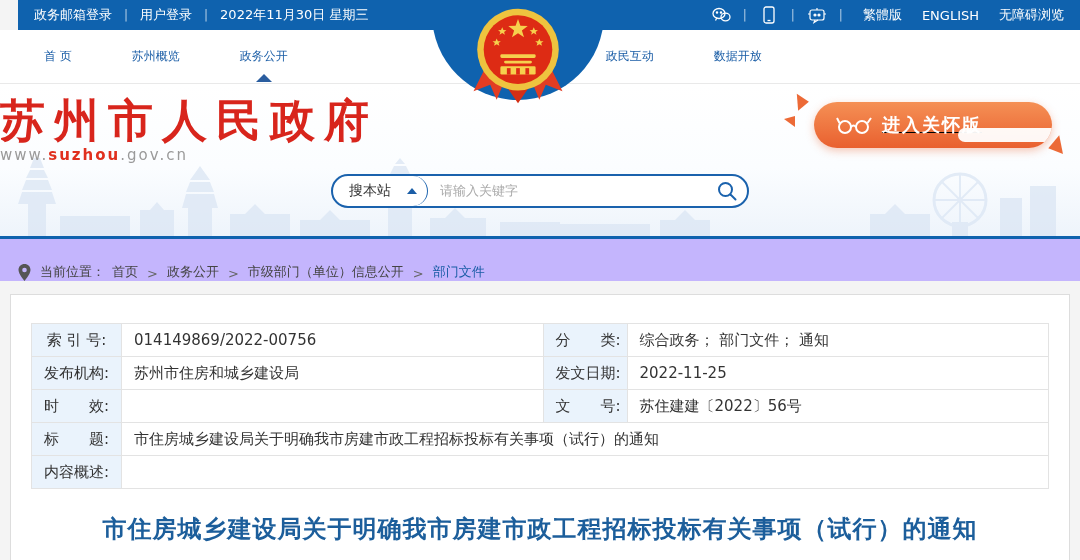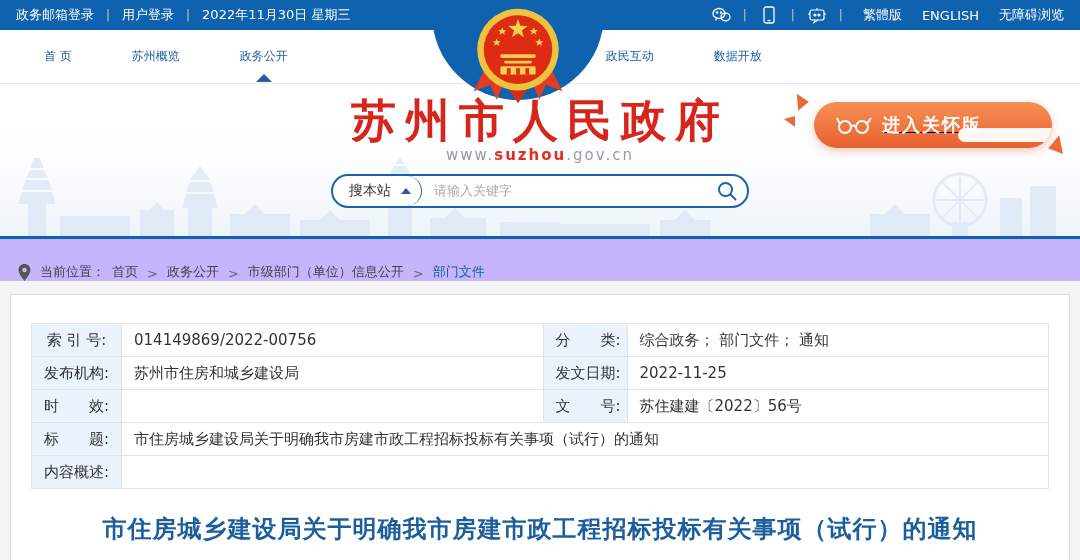--- a/index.html
+++ b/index.html
@@ -1,21 +1,21 @@
 <!DOCTYPE html>
 <html><head>
 <meta charset="utf-8">
 <style>
   * { margin:0; padding:0; box-sizing:border-box; }
   html,body { width:1080px; height:560px; overflow:hidden; }
   body { font-family:"DejaVu Sans","Liberation Sans",sans-serif; background:#f4f4f4; position:relative; }
 
   
   .topbar { height:30px; background:#0f62ae; color:#fff; display:flex; align-items:center;
-            justify-content:space-between; padding:0 16px; font-size:13px; position:relative; z-index:5; }
+            justify-content:space-between; padding:0 16px; font-size:13px; position:relative; z-index:5;margin-left:18px; }
   .topbar .grp { display:flex; align-items:center; gap:12px; }
   .topbar .sep { color:rgba(255,255,255,.65); font-size:12px; }
   .topbar a, .topbar span.lbl { color:#fff; text-decoration:none; cursor:pointer; }
   .topbar .lang { margin-left:8px; }
   .tb-icon { width:20px; height:18px; display:inline-flex; align-items:center; justify-content:center; cursor:pointer; }
   .tb-icon svg { display:block; }
 
   
   .bulge { position:absolute; width:172px; height:172px; border-radius:50%;
            background:#0f62ae; top:-72px; left:432px; z-index:4; }
@@ -28,28 +28,28 @@
               white-space:nowrap; padding:17px 2px; }
   .nav-item.active .tri { position:absolute; bottom:0; left:50%; margin-left:-8px; width:0; height:0;
               border-left:8px solid transparent; border-right:8px solid transparent;
               border-bottom:8px solid #2a5d9f; }
   .nav-spacer { width:150px; flex:0 0 auto; }
 
   
   .header { height:155px; position:relative; border-bottom:3px solid #0f62ae;
             background:linear-gradient(#ffffff 0%, #fbfdff 55%, #eef4fb 100%); overflow:hidden; }
   .skyline { position:absolute; bottom:0; left:0; width:1080px; height:78px; opacity:.75; }
-  .site-block { position:relative; text-align:center; padding-top:12px; z-index:2; }
+  .site-block { position:relative; padding-top:12px; z-index:2; }
   .site-title { font-size:45px; font-weight:bold; color:#d8251c; letter-spacing:9px; line-height:1.1; }
   .site-url { margin-top:0; font-size:15px; color:#9a9a9a; letter-spacing:2px; }
   .site-url .hl { color:#e0301e; font-weight:bold; }
   .search-row { position:relative; z-index:2; display:flex; justify-content:center; margin-top:10px; }
   .search-pill { width:418px; height:34px; background:#fff; border:2px solid #1a62ad; border-radius:18px;
                  display:flex; align-items:center; }
-  .search-scope { display:flex; align-items:center; gap:10px; padding:0 10px 0 16px; height:100%;
+  .search-scope { display:flex; align-items:center; gap:16px; padding:0 10px 0 16px; height:100%;
                   border-right:1px solid #1a62ad; border-radius:0 17px 17px 0; cursor:pointer;
                   font-size:14px; color:#333; white-space:nowrap; }
   .scope-caret { width:0; height:0; border-left:5px solid transparent; border-right:5px solid transparent;
                  border-bottom:6px solid #1a5da6; }
   .search-input { flex:1; border:none; outline:none; font-size:13px; color:#333; padding:0 12px;
                   background:transparent; font-family:inherit; }
   .search-input::placeholder { color:#aaa; }
   .search-btn { width:40px; height:100%; display:flex; align-items:center; justify-content:center;
                 cursor:pointer; background:none; border:none; }
 

